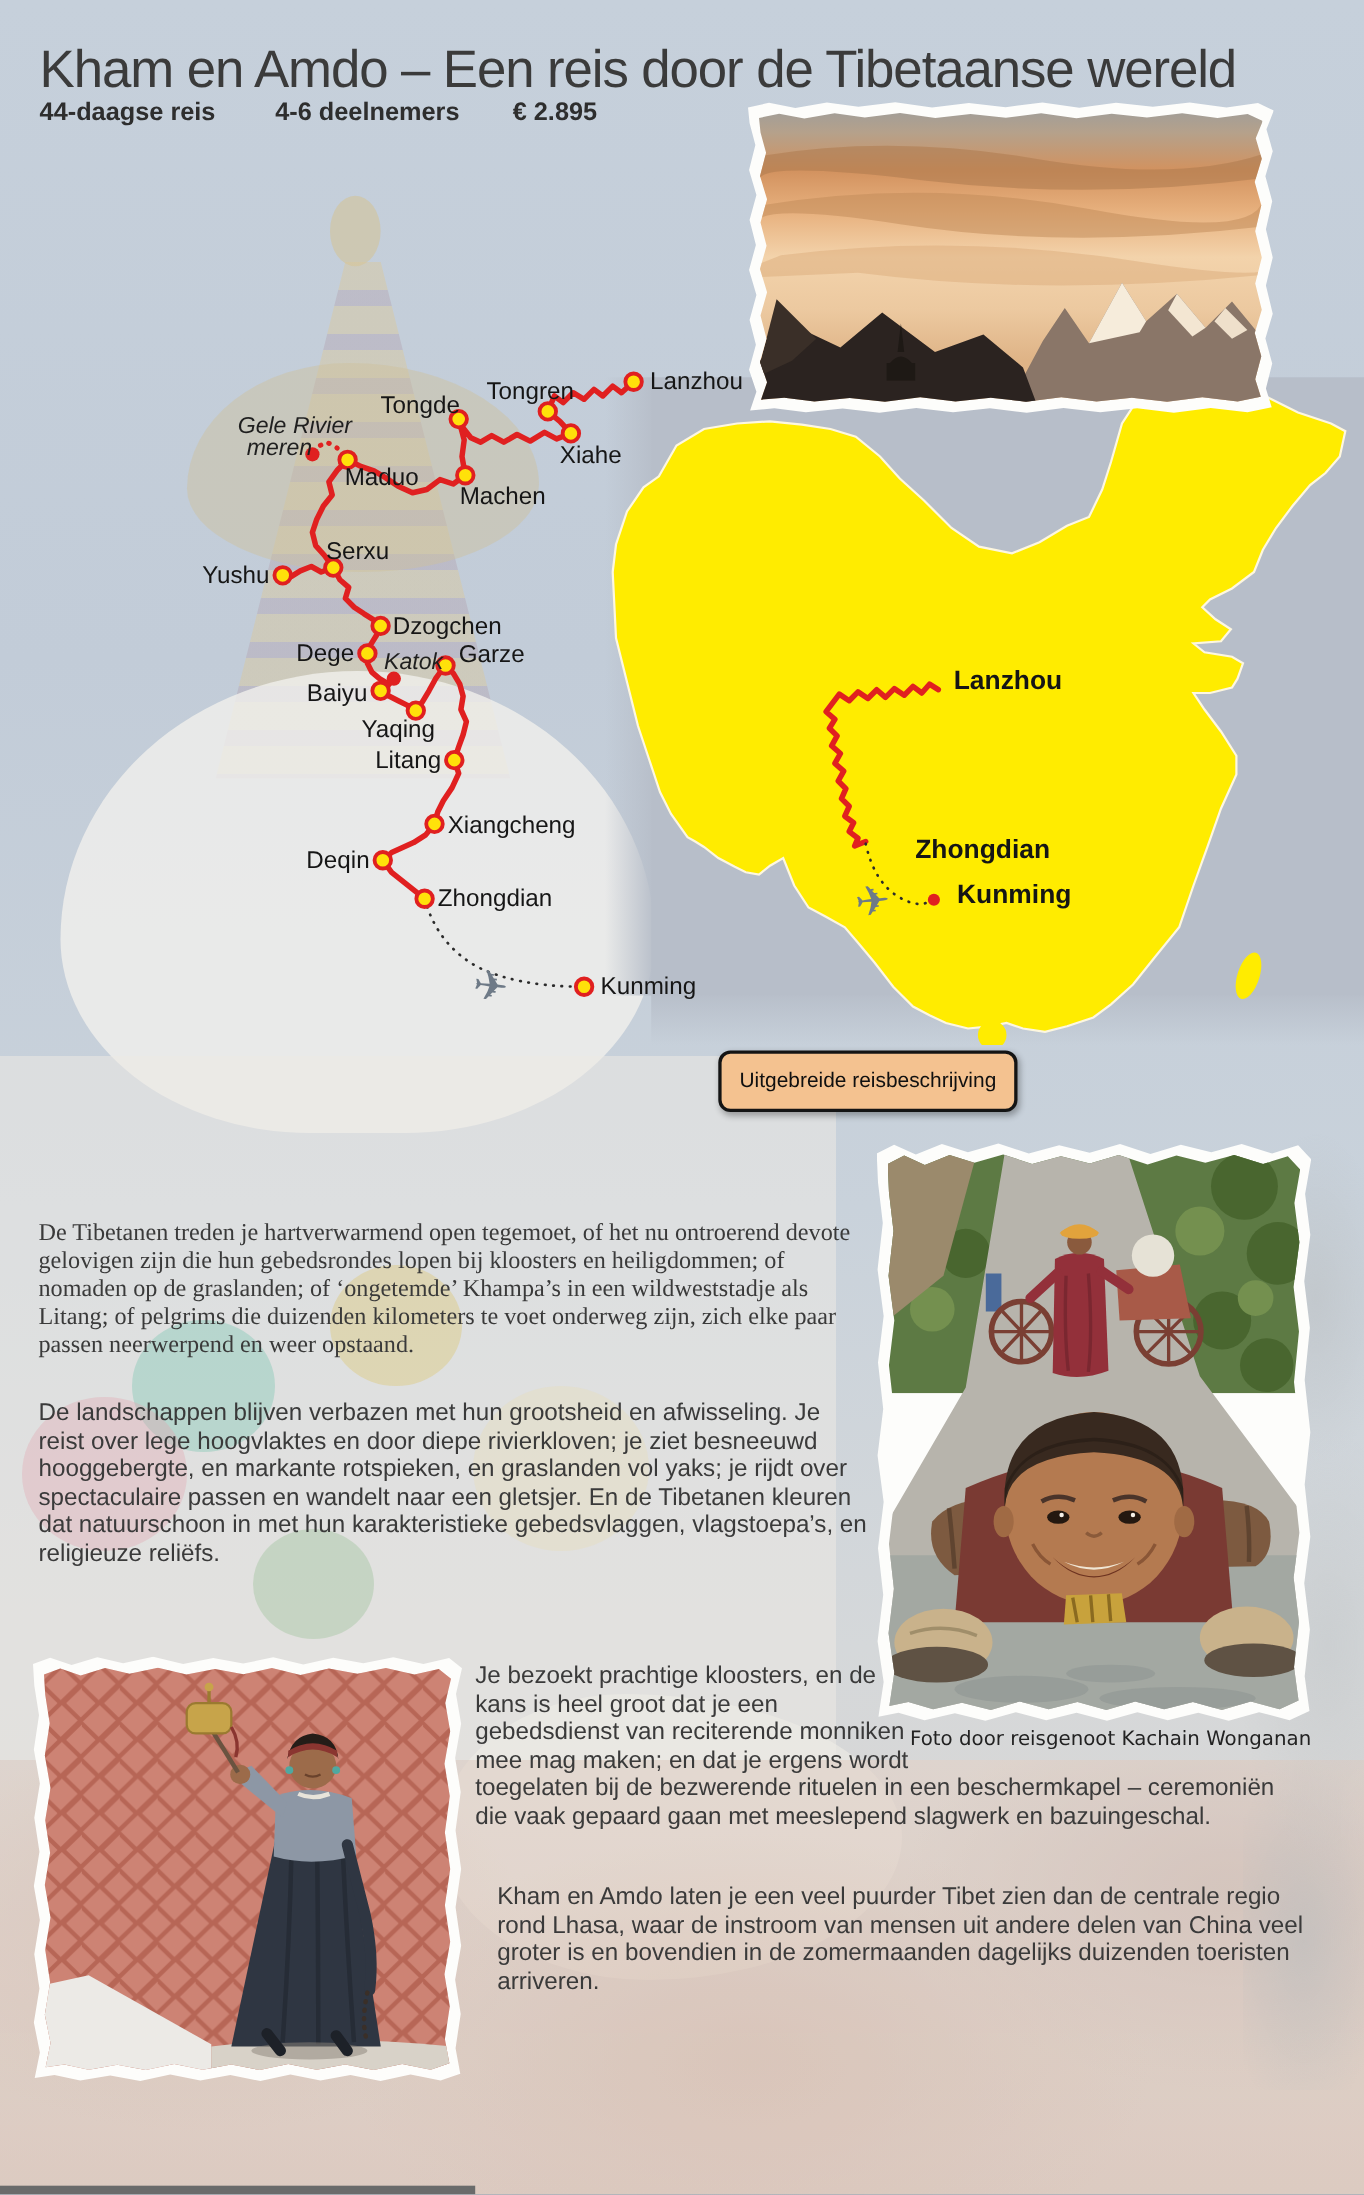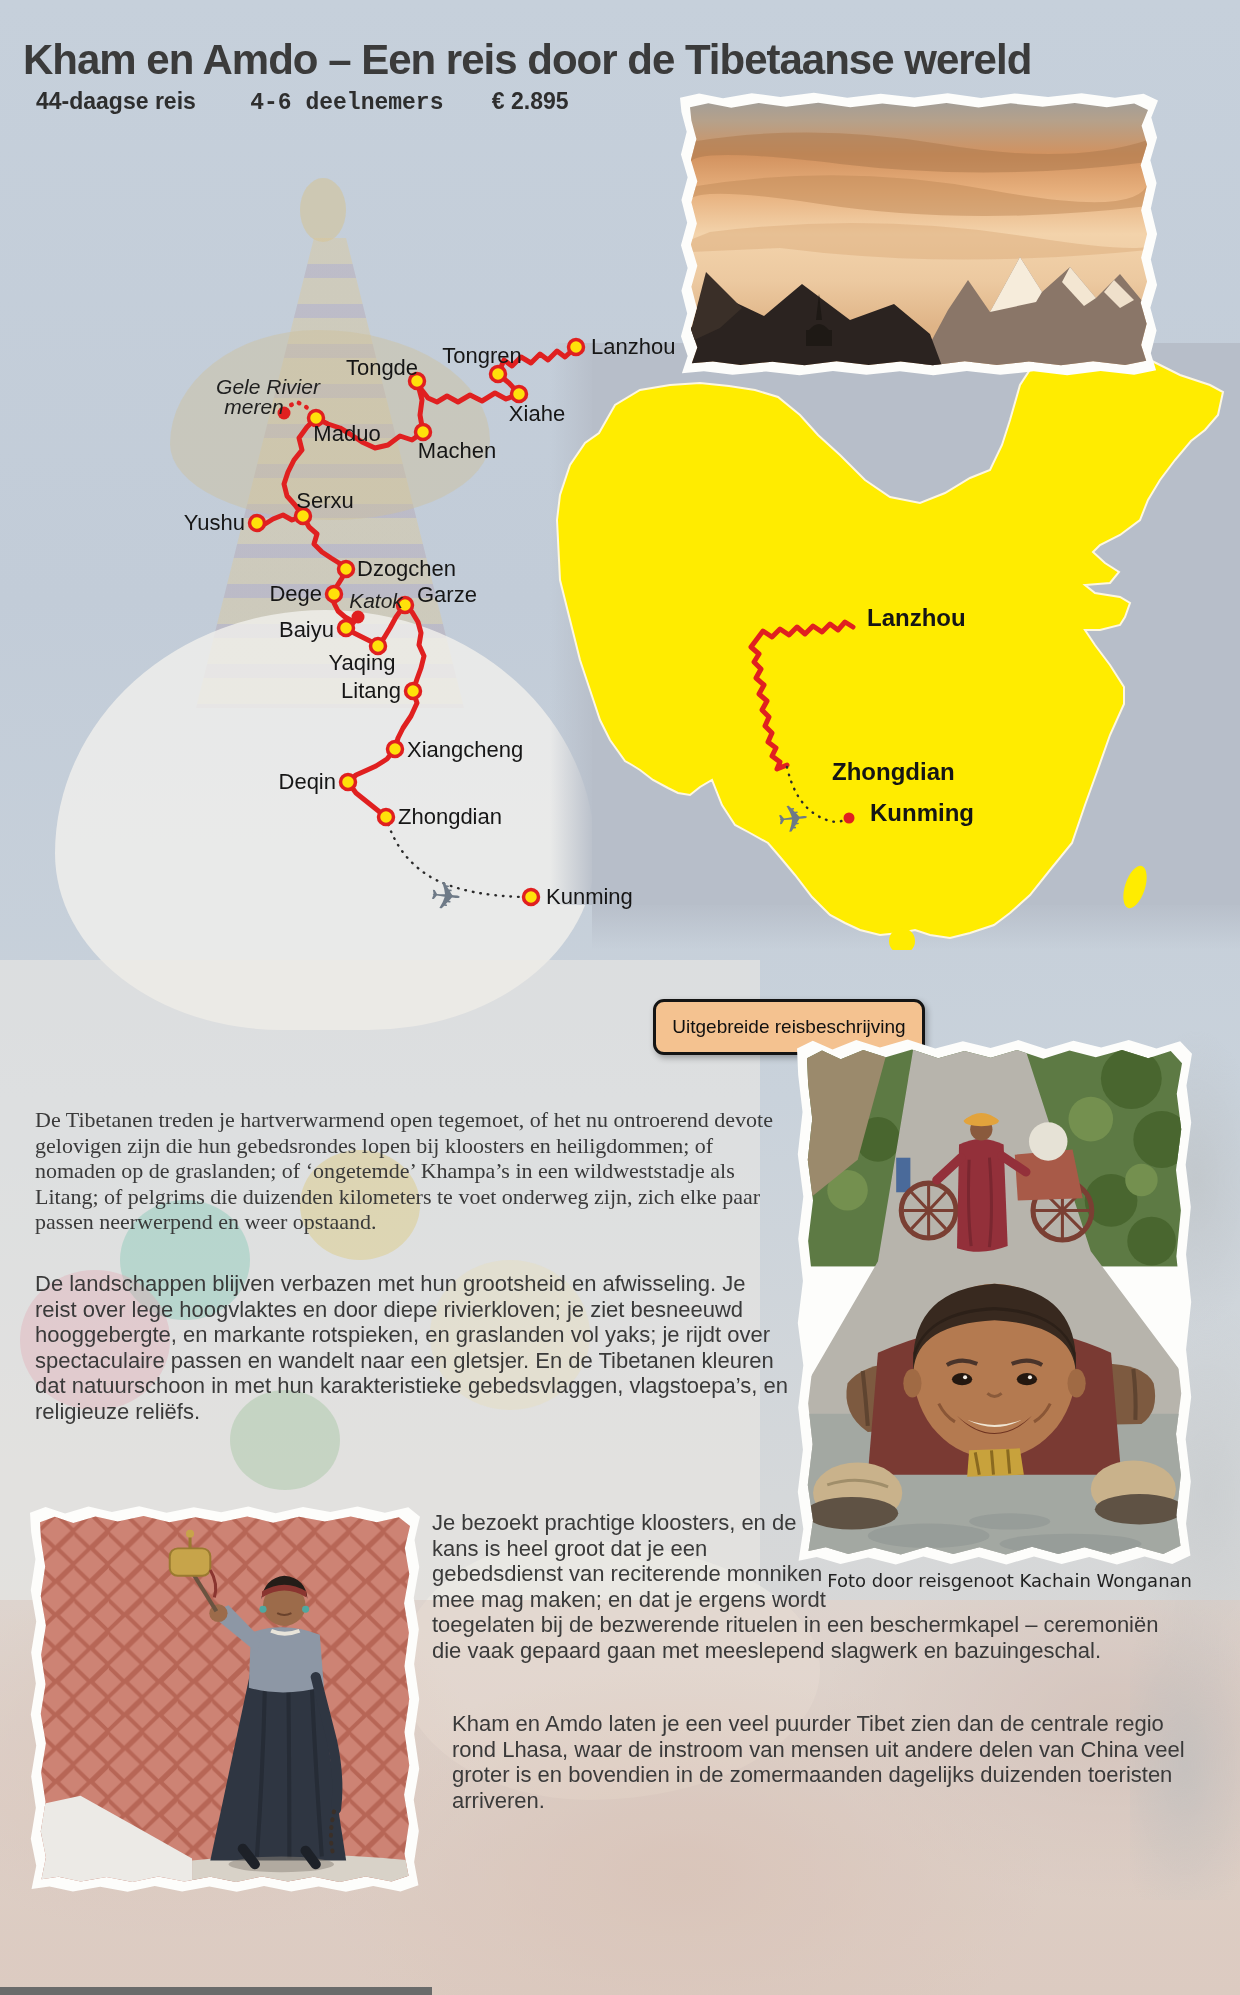--- a/index.html
+++ b/index.html
@@ -27,24 +27,24 @@
                radial-gradient(420px 260px at 90% 30%,#d3bcb1 0%,rgba(211,188,177,0) 70%),
                linear-gradient(180deg,#e3d3c9,#dcc6ba);}
   .grayrocks{left:1130px;top:1000px;width:110px;height:900px;opacity:.5;
     background:radial-gradient(90px 200px at 60% 20%,#b9bdbf 0%,rgba(185,189,191,0) 75%),
                radial-gradient(110px 260px at 70% 55%,#c2c6c8 0%,rgba(194,198,200,0) 75%),
                radial-gradient(100px 220px at 50% 85%,#b5babc 0%,rgba(181,186,188,0) 75%);}
   .whiterock{left:400px;top:1540px;width:420px;height:260px;border-radius:40% 60% 55% 45%/50% 50% 50% 50%;background:#efece6;opacity:.6;}
   .bottombar{left:0;top:1987px;width:432px;height:8px;background:#565b5c;opacity:.85;}
 
   
-  #title{position:absolute;left:23px;top:36px;font-size:42px;font-weight:bold;color:#3b3b3b;letter-spacing:-1px;white-space:nowrap;}
+  #title{position:absolute;left:36px;top:36px;font-size:48px;font-weight:normal;color:#3b3b3b;letter-spacing:-1px;white-space:nowrap;}
   #meta{position:absolute;left:36px;top:88px;font-size:23px;font-weight:bold;color:#2e2e2e;white-space:nowrap;}
   #meta span{display:inline-block;}
-  #meta .m2{margin-left:48px;font-family:Liberation Mono, monospace;}
+  #meta .m2{margin-left:48px;}
   #meta .m3{margin-left:42px;}
 
   
   .torn{clip-path:polygon(0% 2%,4% .5%,9% 2.2%,15% .4%,21% 1.8%,28% .3%,35% 2%,42% .6%,49% 1.9%,56% .4%,63% 2.1%,70% .5%,77% 1.8%,84% .4%,91% 2%,97% .6%,100% 3%,98.6% 9%,99.8% 16%,98.4% 24%,99.7% 32%,98.5% 41%,99.8% 50%,98.5% 59%,99.8% 68%,98.4% 76%,99.7% 84%,98.5% 92%,99.6% 98%,95% 99.6%,88% 98.2%,81% 99.7%,74% 98.3%,67% 99.6%,60% 98.2%,53% 99.7%,46% 98.3%,39% 99.6%,32% 98.2%,25% 99.7%,18% 98.4%,11% 99.6%,5% 98.3%,.4% 99%,1.6% 93%,.2% 86%,1.5% 78%,.3% 70%,1.6% 62%,.2% 54%,1.5% 46%,.3% 38%,1.6% 30%,.2% 22%,1.4% 14%,.3% 7%);}
   .frame{position:absolute;background:#fdfdfb;}
   .frame .inner{position:absolute;left:10px;top:10px;right:10px;bottom:10px;overflow:hidden;}
   #mountain-frame{left:680px;top:92px;width:478px;height:284px;}
   #boy-frame{left:797px;top:1038px;width:395px;height:528px;}
   #woman-frame{left:30px;top:1505px;width:390px;height:388px;}
 
@@ -55,21 +55,21 @@
   .route-dotted{fill:none;stroke:#E02020;stroke-width:4.5;stroke-linecap:round;stroke-dasharray:.5 8;}
   .flight{fill:none;stroke:#2b2b2b;stroke-width:2.4;stroke-linecap:round;stroke-dasharray:.6 7;}
   .city-dot{fill:#FFE10A;stroke:#E02020;stroke-width:3.5;}
   .poi-dot{fill:#E02020;}
   .city-label{font-family:"Liberation Sans",sans-serif;font-size:22px;fill:#161616;}
   .poi-label{font-family:"Liberation Sans",sans-serif;font-size:21px;font-style:italic;fill:#1f1f1f;}
   .china-label{font-family:"Liberation Sans",sans-serif;font-size:24px;font-weight:bold;fill:#151515;}
   .plane{font-size:38px;fill:#6e7a87;}
 
   
-  .btn{position:absolute;top:999px;height:56px;background:#F4C290;border:3px solid #141414;border-radius:11px;
+  .btn{position:absolute;top:955px;height:56px;background:#F4C290;border:3px solid #141414;border-radius:11px;
        display:flex;align-items:center;justify-content:center;font-size:19px;color:#101010;
        box-shadow:2px 3px 6px rgba(0,0,0,.3);cursor:pointer;box-sizing:border-box;}
   #btn-details{left:653px;width:272px;}
   #btn-booking{left:952px;width:238px;}
 
   
   .para{position:absolute;font-size:22px;line-height:25.5px;color:#3a3a3a;}
   #p1{left:35px;top:1076px;width:758px;}
   #p2{left:35px;top:1107px;width:758px;font-family:Liberation Serif, serif;}
   #p3{left:35px;top:1271px;width:758px;}

